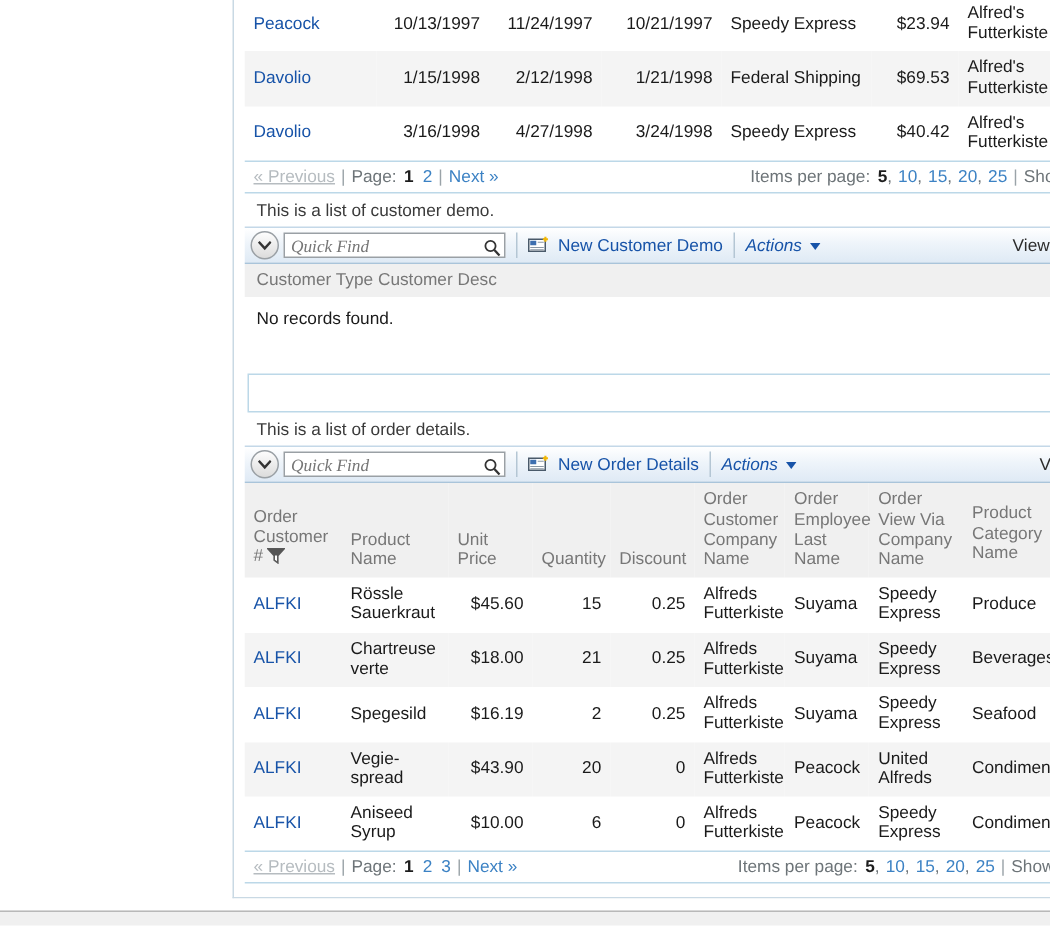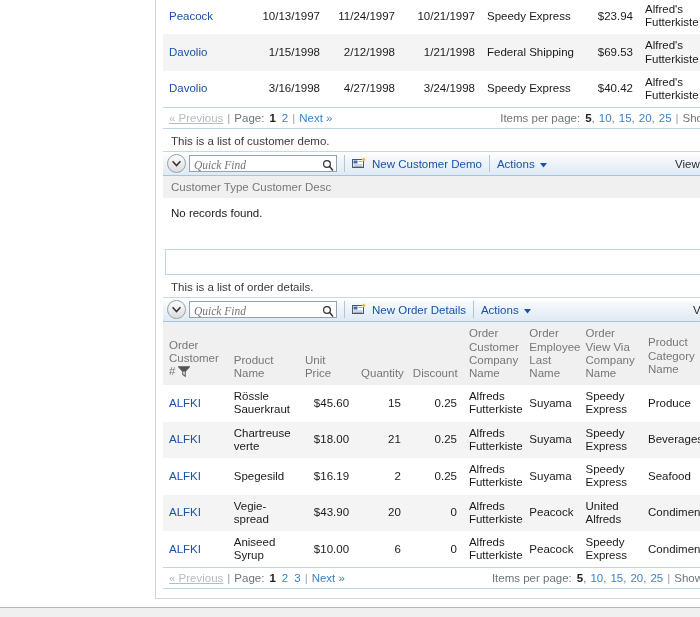--- a/index.html
+++ b/index.html
@@ -80,21 +80,21 @@
   }
   .qf-box input{
     border:none;outline:none;background:transparent;flex:1;
     font-family:"Liberation Serif","DejaVu Serif",serif;
     font-style:italic;font-size:11.5px;color:#555;padding:0 4px;width:100%;
   }
   .qf-box .mag{width:16px;display:flex;align-items:center;justify-content:center;}
   .tb-divider{width:1px;height:17px;background:#b4c6d4;margin:0 7px;}
   .tb-btn{display:flex;align-items:center;cursor:pointer;color:#1753a8;font-size:11.5px;white-space:nowrap;}
   .tb-btn .ico{margin-right:5px;display:flex;align-items:center;}
-  .tb-actions{color:#1753a8;font-size:11.5px;cursor:pointer;display:flex;align-items:flex-start;white-space:nowrap;}
+  .tb-actions{color:#1753a8;font-size:11.5px;cursor:pointer;display:flex;align-items:flex-start;white-space:nowrap;font-style:italic;}
   .tb-actions .car{margin-left:5px;}
   .tb-view{margin-left:auto;font-size:11.5px;color:#2c2c2c;white-space:nowrap;padding-right:2px;}
 
   
   .simple-head{
     width:546px;background:#f0f0f0;color:#777;font-size:11.5px;
     padding:5px 8px;box-sizing:border-box;
   }
   .norec{font-size:11.5px;color:#1a1a1a;padding:9px 8px 8px 8px;}
   .spacer-blank{height:22px;}

